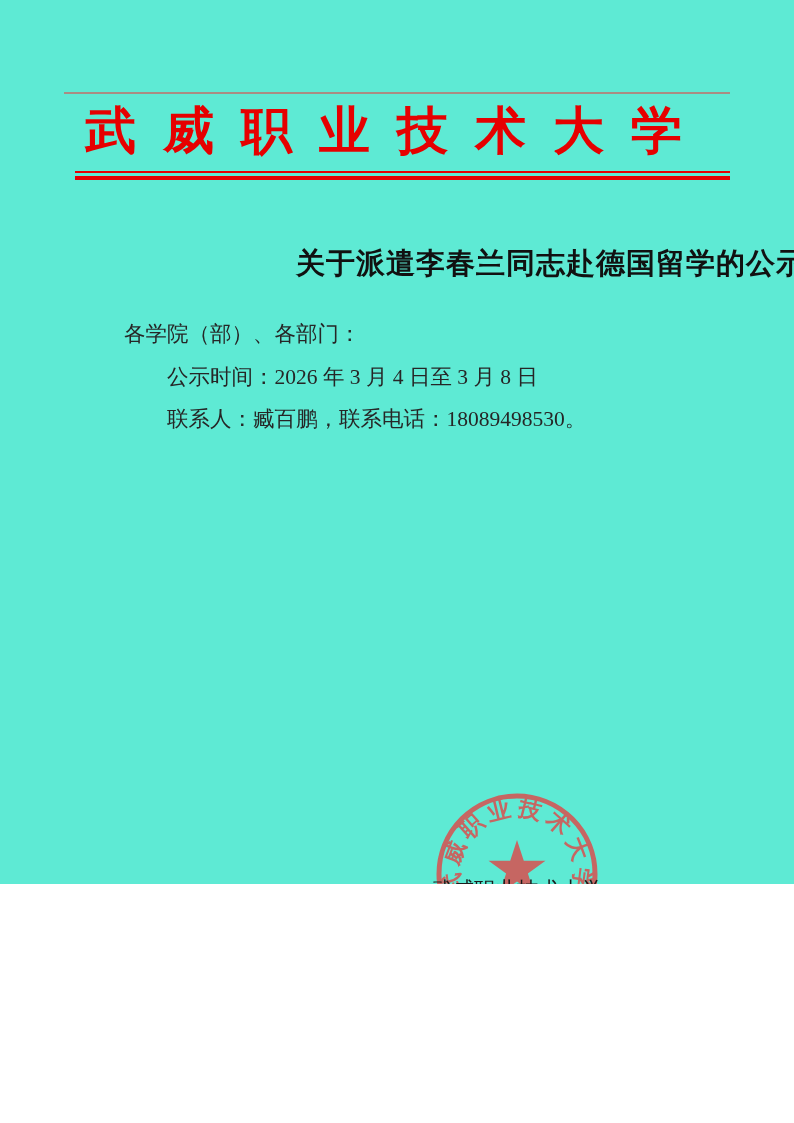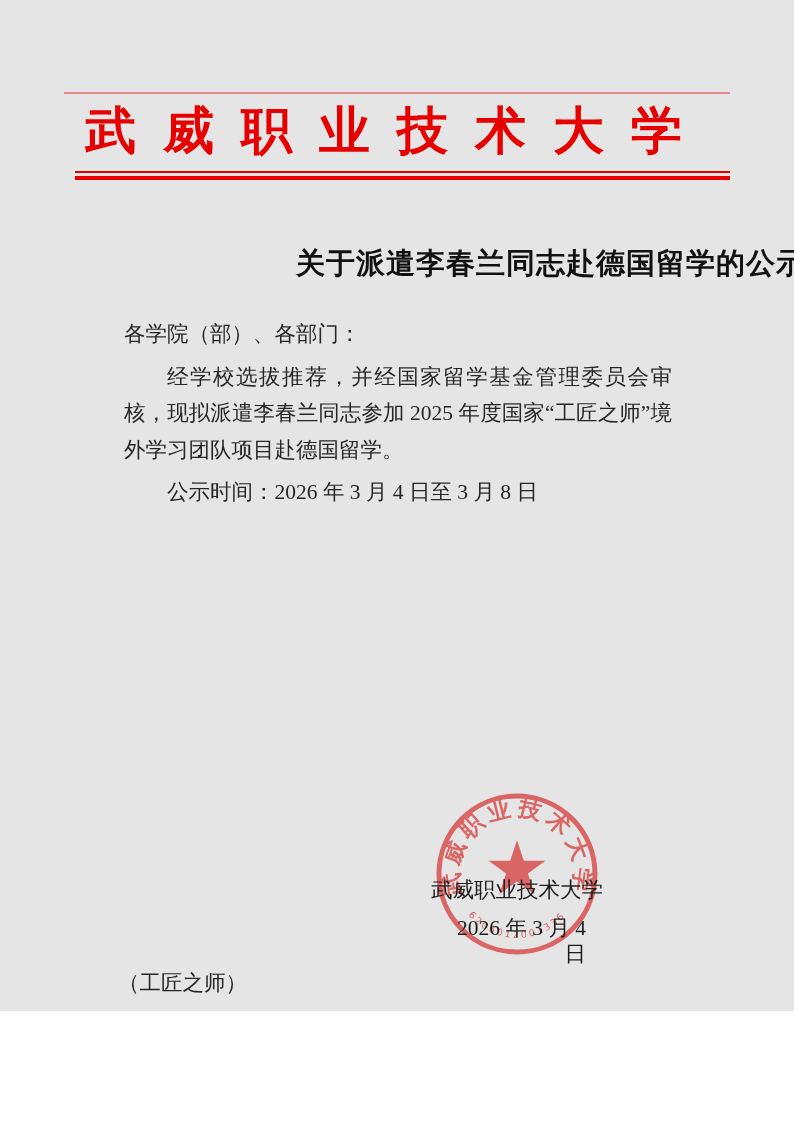--- a/index.html
+++ b/index.html
@@ -1,19 +1,19 @@
 <!DOCTYPE html>
 <html><head>
 <meta charset="utf-8">
 <style>
   html,body{margin:0;padding:0;background:#ffffff;}
   .page{
     position:relative;
-    width:794px;height:1011px;
-    background:#e5e5e5;
+    width:794px;height:884px;
+    background:#5eead4;
     overflow:hidden;
     font-family:"Liberation Serif","DejaVu Serif",serif;
     color:#262626;
   }
   
   .top-rule{
     position:absolute;left:64px;top:92px;width:666px;height:2px;
     background:#e84040;opacity:.55;
   }
   .uni-name{
@@ -77,22 +77,22 @@
 
   <h1 class="uni-name">武威职业技术大学</h1>
 
   <div class="rule-thin"></div>
   <div class="rule-thick"></div>
 
   <h2 class="doc-title">关于派遣李春兰同志赴德国留学的公示</h2>
 
   <div class="body-text">
     <p>各学院（部）、各部门：</p>
-    <p class="indent">经学校选拔推荐，并经国家留学基金管理委员会审核，现拟派遣李春兰同志参加 2025 年度国家“工匠之师”境外学习团队项目赴德国留学。</p>
     <p class="indent">公示时间：2026 年 3 月 4 日至 3 月 8 日</p>
+    <p class="indent">联系人：臧百鹏，联系电话：18089498530。</p>
   </div>
 
   <svg class="seal" viewBox="0 0 168 168">
     <g opacity="0.85">
       <circle cx="84" cy="84" r="78" fill="none" stroke="#d94f4f" stroke-width="5"></circle>
       <polygon fill="#d94f4f" points="84,50 90.8,70.7 112.5,70.7 94.9,83.6 101.6,104.3 84,91.5 66.4,104.3 73.1,83.6 55.5,70.7 77.2,70.7"></polygon>
       <defs>
         <path id="sealArcTop" d="M 29.5 103.8 A 58 58 0 1 1 138.5 103.8" fill="none"></path>
         <path id="sealArcBottom" d="M 33.6 123.4 A 64 64 0 0 0 134.4 123.4" fill="none"></path>
       </defs>

